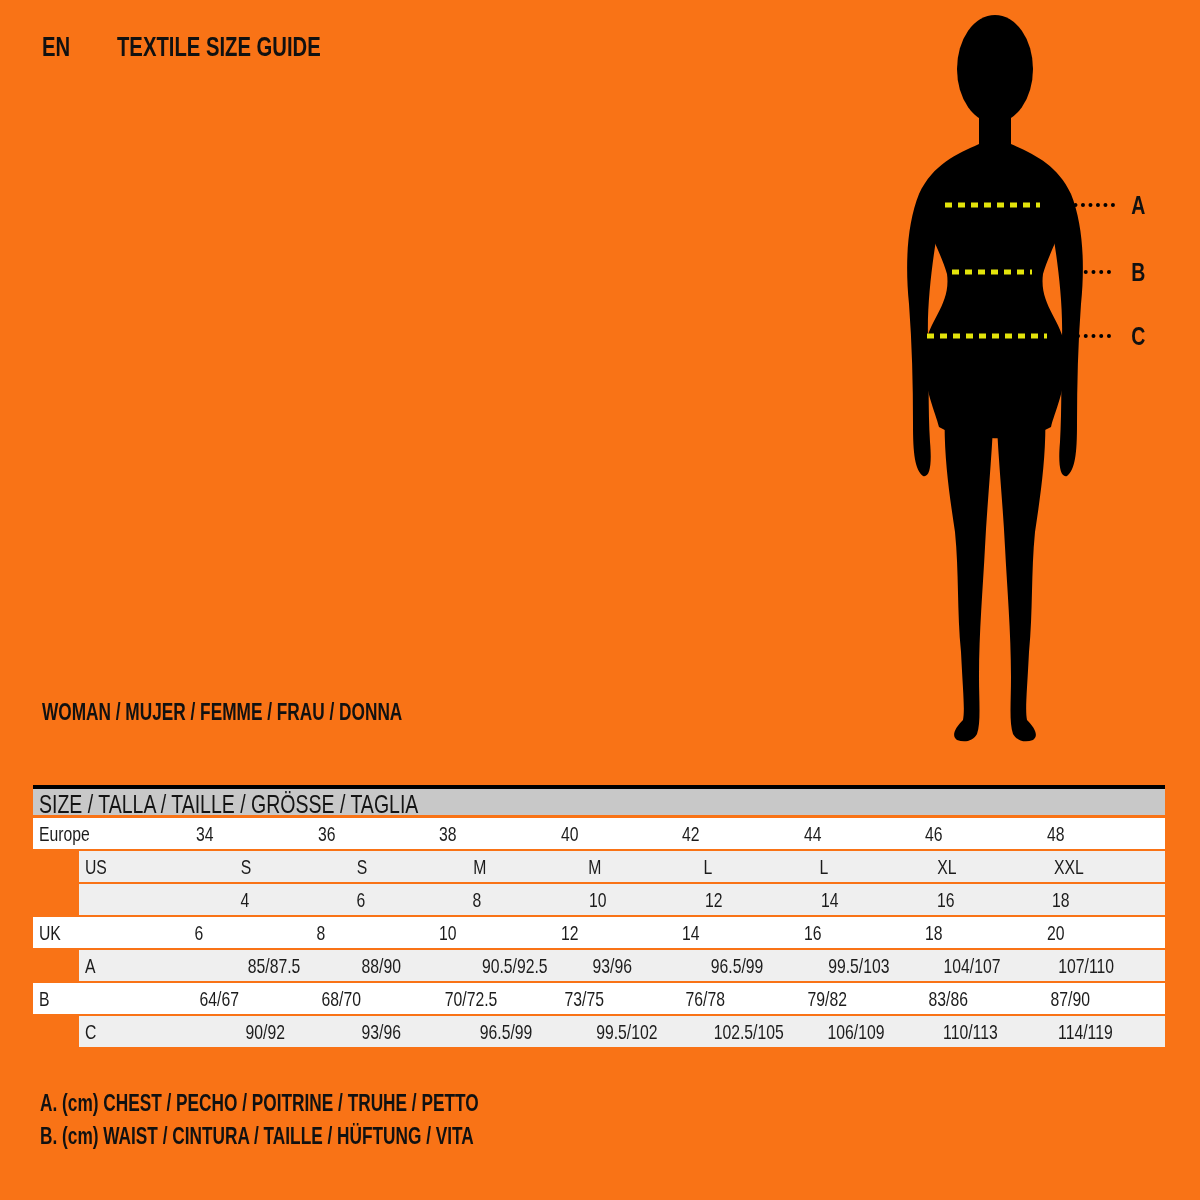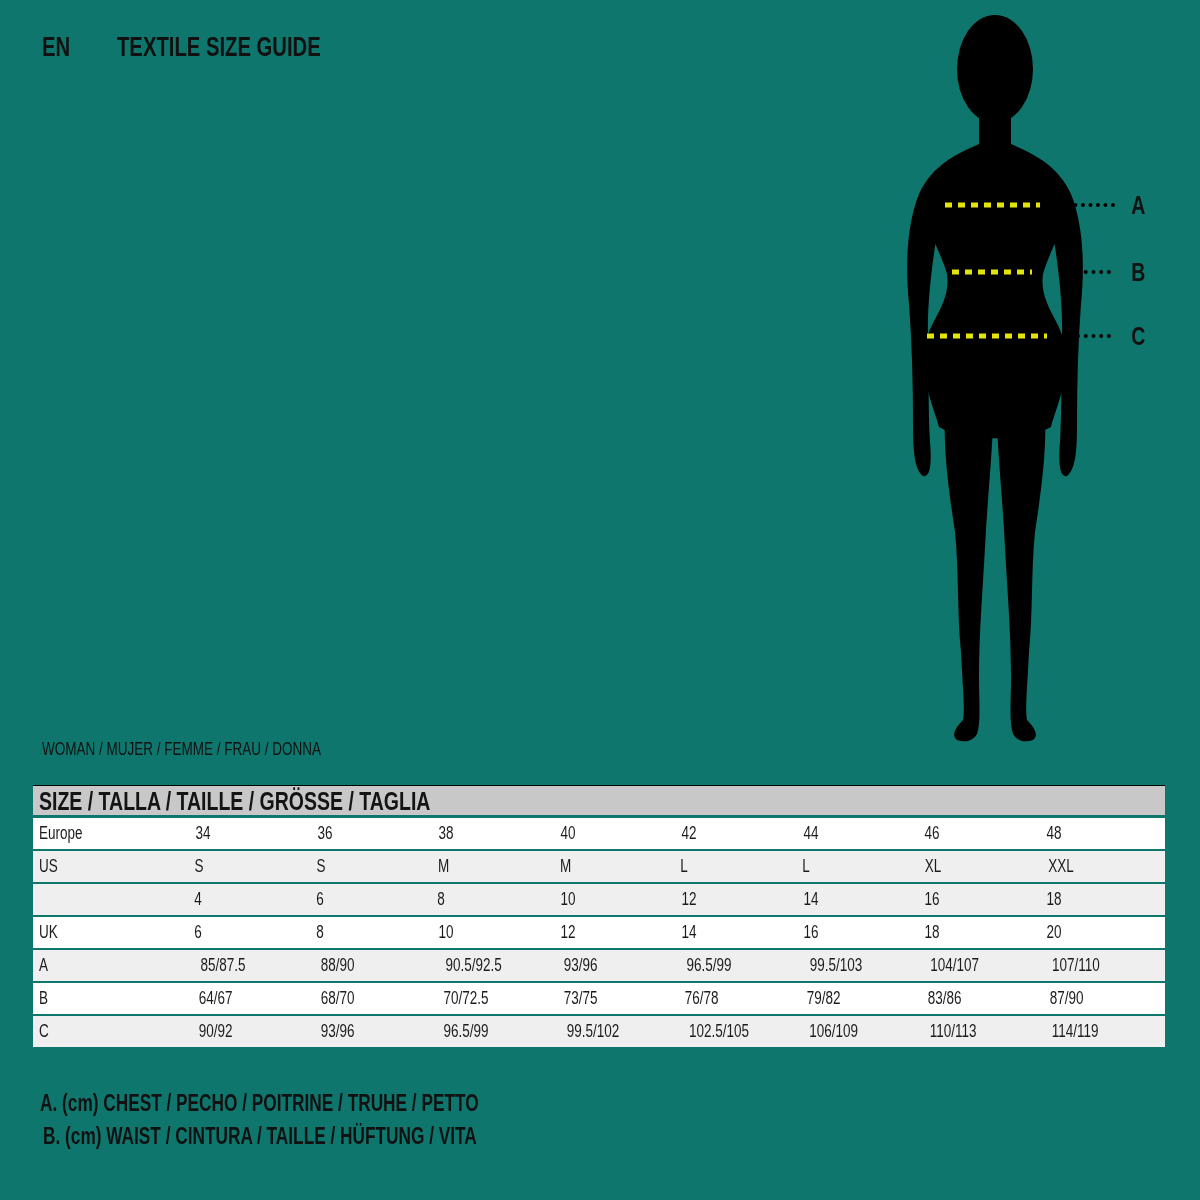--- a/index.html
+++ b/index.html
@@ -1,51 +1,51 @@
 <!DOCTYPE html>
 <html style="--silhouette: #000000; --dash-yellow: #e3e40b; --table-header-bg: #c8c8c8; --row-stripe-bg: #efefef;"><head>
 <meta charset="utf-8">
 <style>
   * { margin:0; padding:0; box-sizing:border-box; }
   html,body { background:#ffffff; }
   body { font-family:"Liberation Sans", sans-serif; color:#111; }
-  .page { position:relative; width:1200px; height:1200px; background:#0f766e; overflow:hidden; }
+  .page { position:relative; width:1200px; height:1200px; background:#f97316; overflow:hidden; }
 
   
   .cond   { display:inline-block; transform:scaleX(0.75); transform-origin:0 50%; white-space:nowrap; }
   .cond-c { display:inline-block; transform:scaleX(0.75); transform-origin:50% 50%; white-space:nowrap; }
 
   
   .title-block { position:absolute; left:42px; top:30px; }
   .title-row { display:flex; line-height:34px; font-weight:bold; font-size:27px; letter-spacing:0; }
   .lang-code { width:75px; }
 
   
   .figure-area { position:absolute; left:895px; top:12px; width:300px; height:745px; }
   .figure-area svg { position:absolute; left:0; top:0; }
   .dash { stroke:var(--dash-yellow,#dfe40a); stroke-width:5; stroke-dasharray:7 6; fill:none; }
   .sil { fill:var(--silhouette,#000); }
   .marker-dots { position:absolute; height:0; border-top:4px dotted #000; }
   .marker-label { position:absolute; width:30px; height:32px; line-height:32px; text-align:center; font-weight:bold; font-size:26px; }
 
   
-  .section-heading { position:absolute; left:42px; top:736px; font-weight:normal; font-size:18px; line-height:26px; }
+  .section-heading { position:absolute; left:42px; top:699px; font-weight:bold; font-size:23px; line-height:26px; }
 
   
   .size-table { position:absolute; left:33px; top:785px; width:1132px; }
-  .table-header { height:30px; line-height:30px; background:var(--table-header-bg,#c8c8c8); border-top:1px solid #000000;
-                  font-weight:bold; font-size:26px; padding-left:6px; color:#141414; margin-bottom:3px; }
-  .trow { display:flex; height:31px; line-height:31px; margin-bottom:2px; background:#fff; font-size:18px; color:#1c1c1c; }
-  .trow.shaded { background:var(--row-stripe-bg,#efefef); }
+  .table-header { height:30px; line-height:30px; background:var(--table-header-bg,#c8c8c8); border-top:4px solid #000000;
+                  font-weight:normal; font-size:26px; padding-left:6px; color:#141414; margin-bottom:3px; }
+  .trow { display:flex; height:31px; line-height:31px; margin-bottom:2px; background:#fff; font-size:21px; color:#1c1c1c; }
+  .trow.shaded { background:var(--row-stripe-bg,#efefef);margin-left:46px; }
   .tlabel { width:160px; padding-left:6px; text-align:left; }
   .tcell { flex:1; text-align:left; }
 
   
   .legend { position:absolute; left:40px; top:1087px; }
-  .legend-line { font-weight:bold; font-size:23px; line-height:33px;text-align:center; }
+  .legend-line { font-weight:bold; font-size:23px; line-height:33px; }
 </style>
 </head>
 <body>
 
 <div class="page">
 
   <div class="title-block">
     <div class="title-row">
       <span class="lang-code"><span class="cond">EN</span></span>
       <span class="cond">TEXTILE SIZE GUIDE</span>

